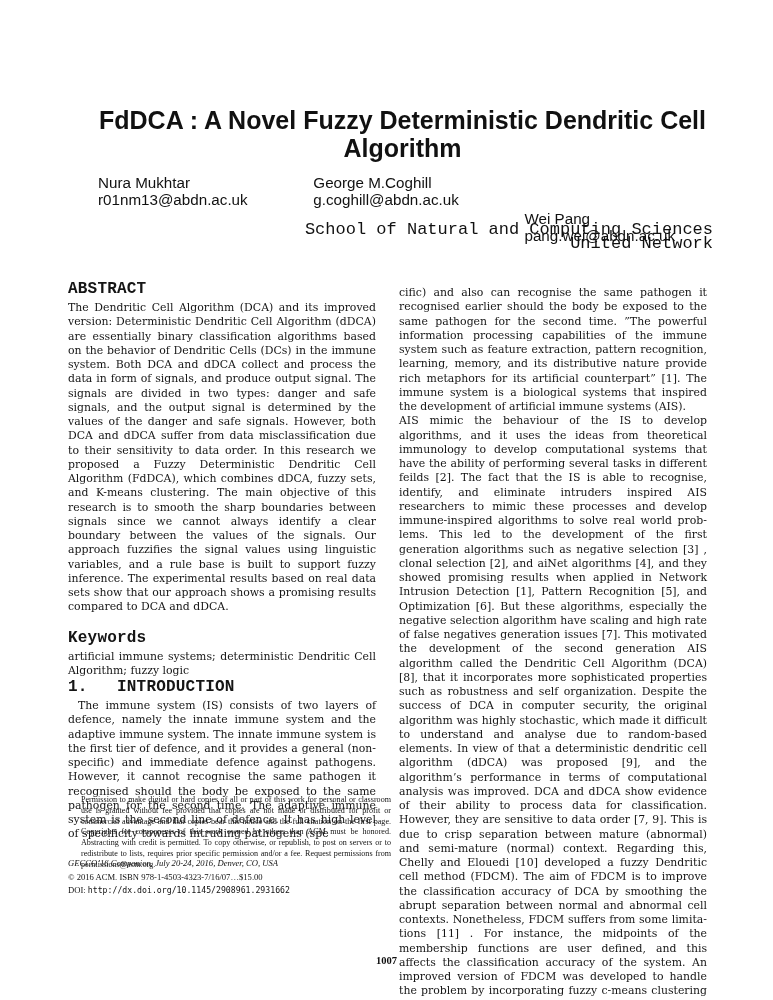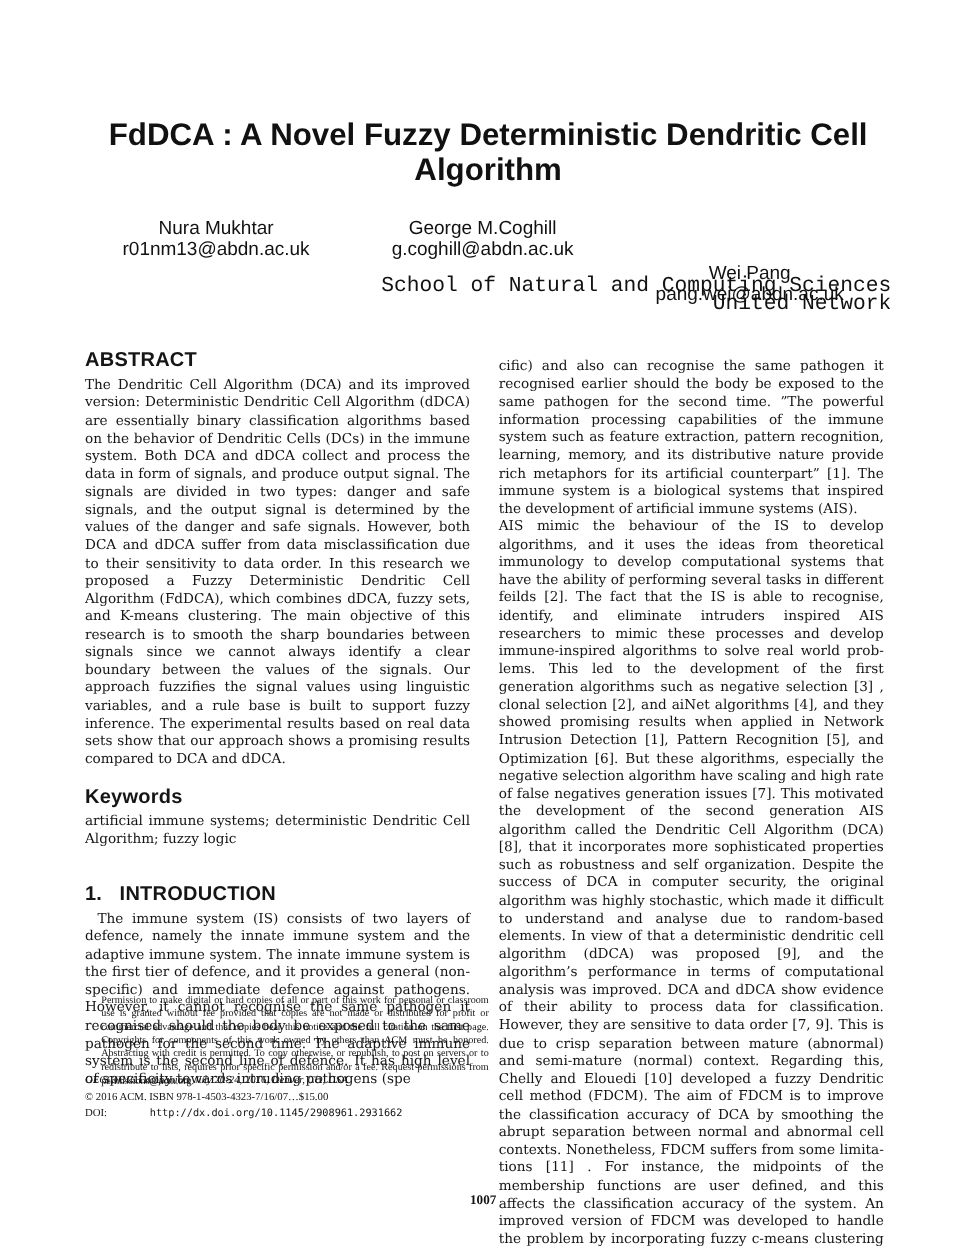--- a/index.html
+++ b/index.html
@@ -1,59 +1,59 @@
 <!DOCTYPE html>
 <html><head>
 <meta charset="utf-8">
 <style>
   html, body { margin: 0; padding: 0; background: #ffffff; }
   body { width: 773px; height: 1000px; position: relative; overflow: hidden; color: #111; }
   .title {
     position: absolute; left: 60px; top: 90px; width: 653px;
     text-align: center; font-family: "Liberation Sans", sans-serif;
     font-weight: bold; font-size: 25px; line-height: 28px; color: #111;
-    margin: 4px;
+    margin: 16px;
   }
   .authors {
     position: absolute; left: 60px; top: 174px; width: 653px;
     display: flex; justify-content: space-between;
     font-family: "Liberation Sans", sans-serif; font-size: 15.2px; line-height: 17px;
   }
-  .author { text-align: center; }
+  .author { text-align: left; }
   .author.a1 { margin-left: 38px; }
   .author.a3 { margin-right: 38px; margin-top: 36px; }
   .affil {
     position: absolute; left: 60px; top: 223px; width: 653px; text-align: right;
     font-family: Liberation Mono, monospace; font-size: 17px; line-height: 14px;
   }
   .col {
     position: absolute; top: 280px;
     font-family: "DejaVu Serif", serif; font-size: 10.9px; line-height: 14.25px;
     text-align: justify; hyphens: manual; color: #151515;
   }
   .col-left { left: 68px; width: 308px; }
   .col-right { left: 399px; width: 308px; top: 286px; }
   h2.sec {
-    font-family: Liberation Sans, sans-serif; font-weight: bold; font-size: 16px;
+    font-family: Liberation Mono, monospace; font-weight: bold; font-size: 16px;
     margin: 0 0 3px 0; line-height: 18px; letter-spacing: 0.2px;
   }
   h2.sec.kw { margin-top: 14px; }
-  h2.sec.intro { margin-top: 29px; }
+  h2.sec.intro { margin-top: 0; }
   p { margin: 0; }
   p.indent { text-indent: 10px; }
   .perm {
     position: absolute; left: 68px; top: 795px; width: 310px;
     font-family: "Liberation Serif", serif; font-size: 8.1px; line-height: 10.8px; text-align: justify; margin-left: 13px;
   }
   .conf {
     position: absolute; left: 68px; top: 857px; width: 310px;
     font-family: "Liberation Serif", serif; font-size: 8.6px; line-height: 13.6px;
   }
   .conf .venue { font-style: italic; }
-  .conf .doi-url { font-family: "DejaVu Sans Mono", monospace; font-size: 8.2px; margin-left: 32px; }
+  .conf .doi-url { font-family: "DejaVu Sans Mono", monospace; font-size: 8.2px; }
   .pagenum {
     position: absolute; left: 0; width: 773px; top: 955px; text-align: center;
     font-family: "Liberation Serif", serif; font-size: 10.5px; font-weight: bold;
   }
 </style>
 </head>
 <body>
 
 <h1 class="title">FdDCA : A Novel Fuzzy Deterministic Dendritic Cell Algorithm</h1>
 

